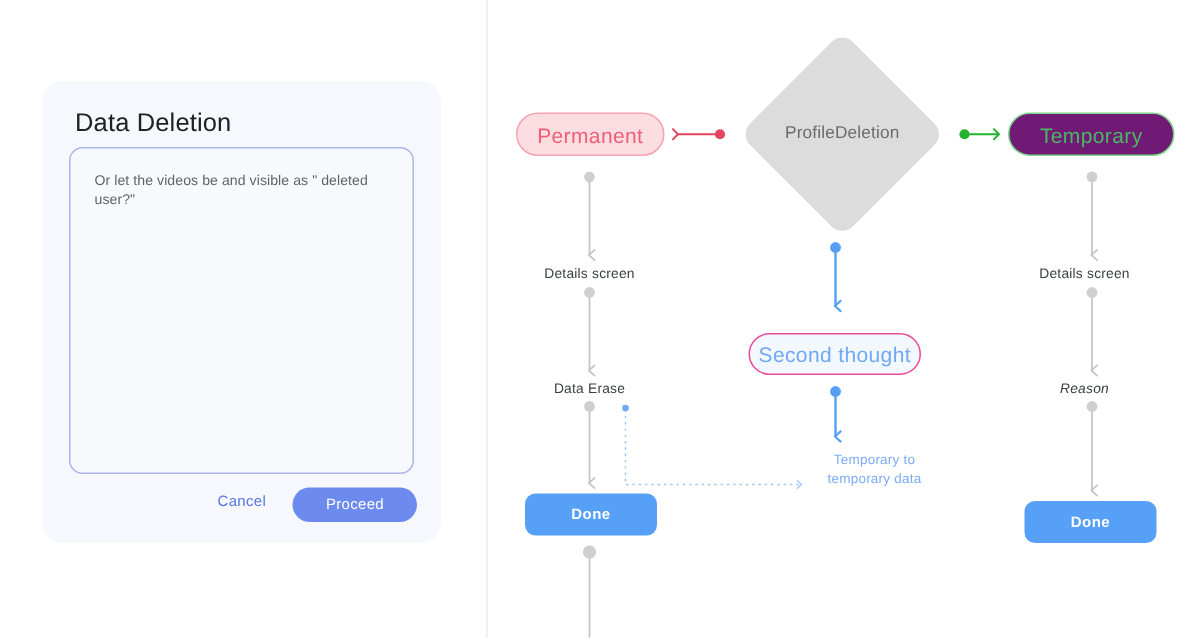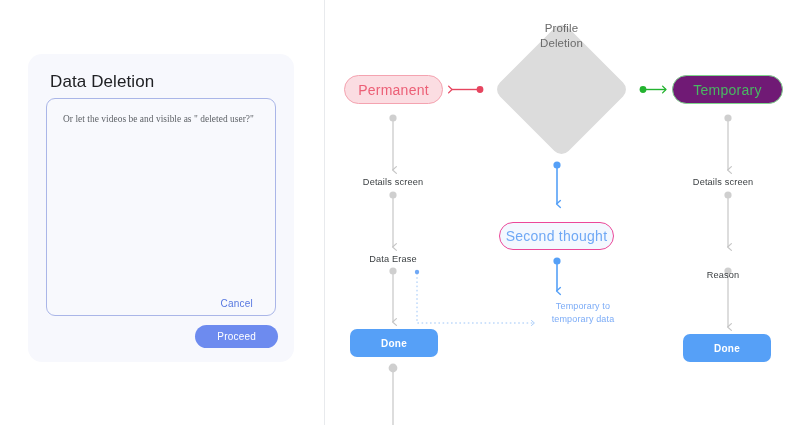--- a/index.html
+++ b/index.html
@@ -70,29 +70,28 @@
     box-sizing: border-box;
     padding: 14px 16px 0 16px;
   }
   .field-line {
     font-size: 9.4px;
     line-height: 13px;
     color: #5f6368;
     margin: 0 0 11px 0;
     letter-spacing: .05px;
   }
-  .field-line:last-child { margin-bottom: 0; font-family: Liberation Serif, serif; }
+  .field-line:last-child { margin-bottom: 0; }
   .dialog-actions {
     position: absolute;
     right: 16px;
     bottom: 14px;
     display: flex;
-    align-items: center;
+    align-items: flex-start;
     gap: 12px;
-    flex-direction: column;
   }
   .btn-cancel {
     font-size: 10px;
     color: #5677e0;
     background: none;
     border: none;
     padding: 4px 6px;
     cursor: pointer;
     letter-spacing: .2px;
     font-family: inherit;
@@ -169,40 +168,41 @@
     left: 20px; top: 20px;
     width: 97px; height: 97px;
     background: #dcdcdc;
     border-radius: 10px;
     transform: rotate(45deg);
   }
   .diamond-label {
     position: absolute;
     inset: 0;
     display: flex;
-    flex-direction: column;
+    flex-direction: row;
     align-items: center;
+    justify-content: center;
     font-size: 11.5px;
     line-height: 15px;
     color: #6b6b6b;
     letter-spacing: .1px;
     text-align: center;
   }
   .label-plain {
     position: absolute;
     font-size: 9.2px;
     color: #3c4043;
     letter-spacing: .15px;
     white-space: nowrap;
     text-align: center;
   }
   .lbl-details-left  { left: 28px;  top: 177px; width: 80px; }
   .lbl-details-right { left: 358px; top: 177px; width: 80px; }
   .lbl-data-erase    { left: 28px;  top: 254px; width: 80px; }
-  .lbl-reason        { left: 358px; top: 270px; width: 80px; }
+  .lbl-reason        { left: 358px; top: 254px; width: 80px; font-style: italic; }
   .lbl-redirect {
     position: absolute;
     left: 203px; top: 300px;
     width: 110px;
     font-size: 9px;
     line-height: 12.5px;
     color: #7cacf7;
     text-align: center;
     letter-spacing: .15px;
   }

